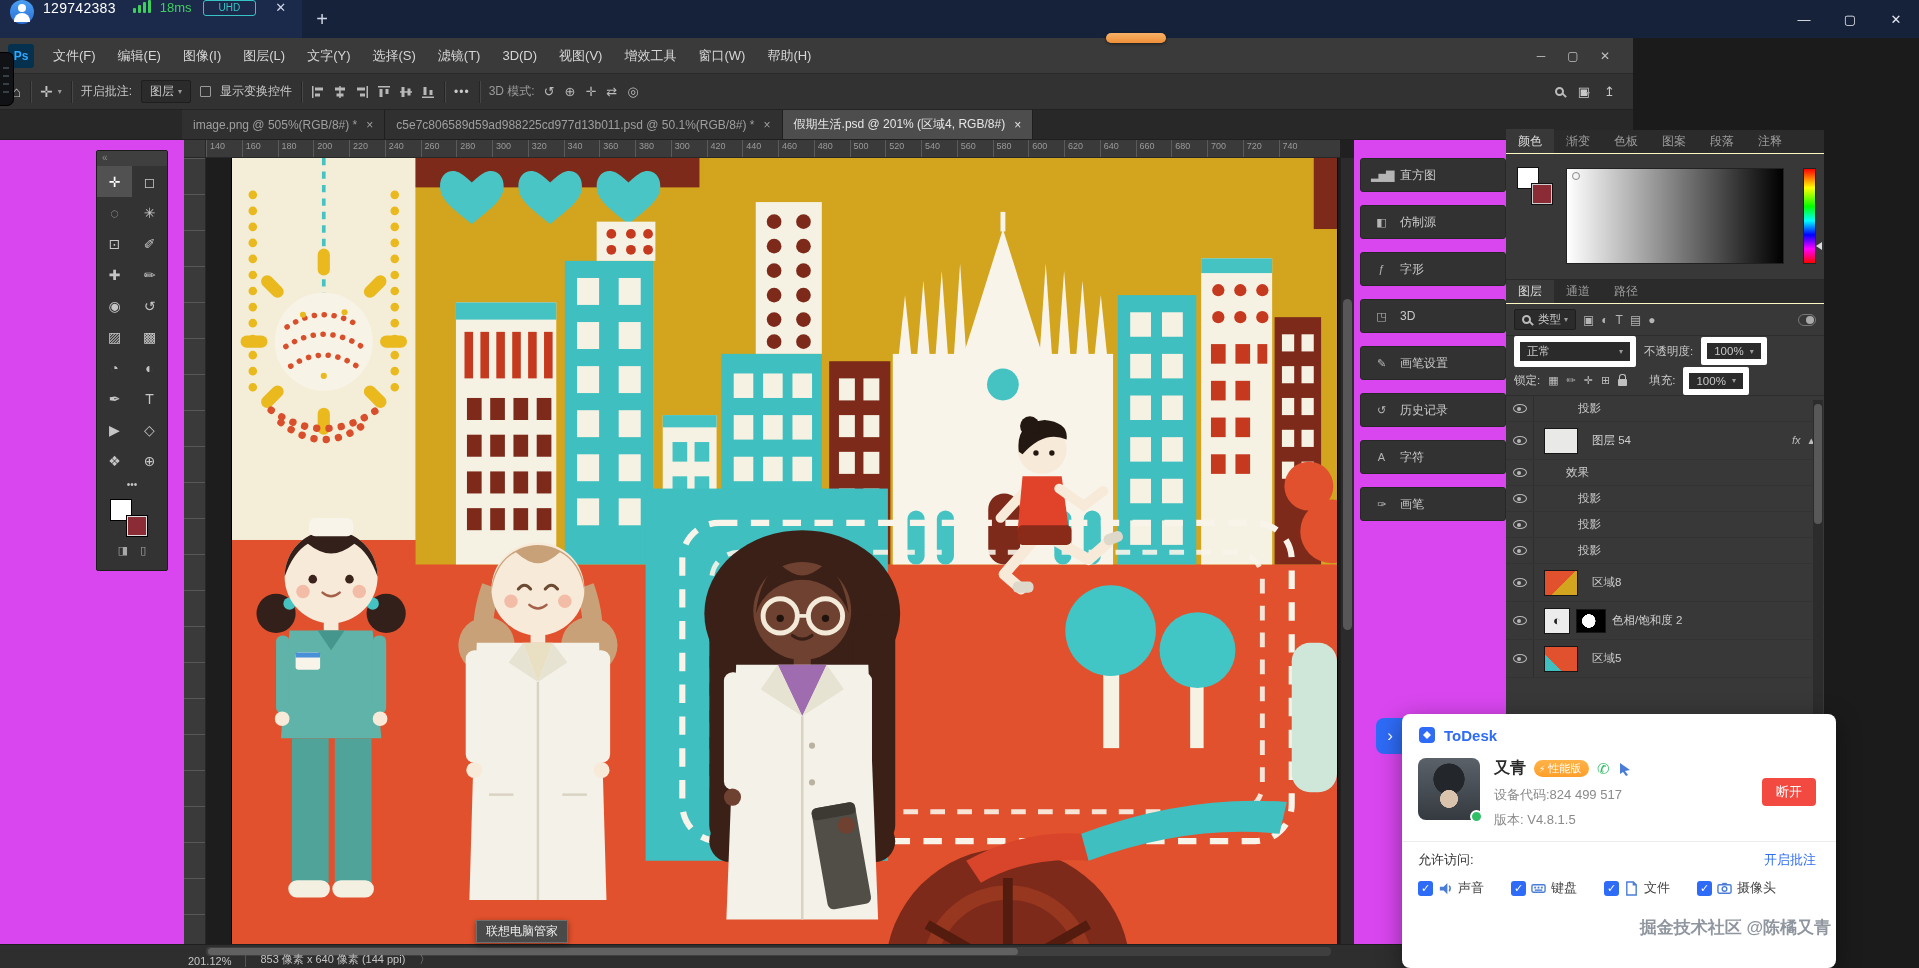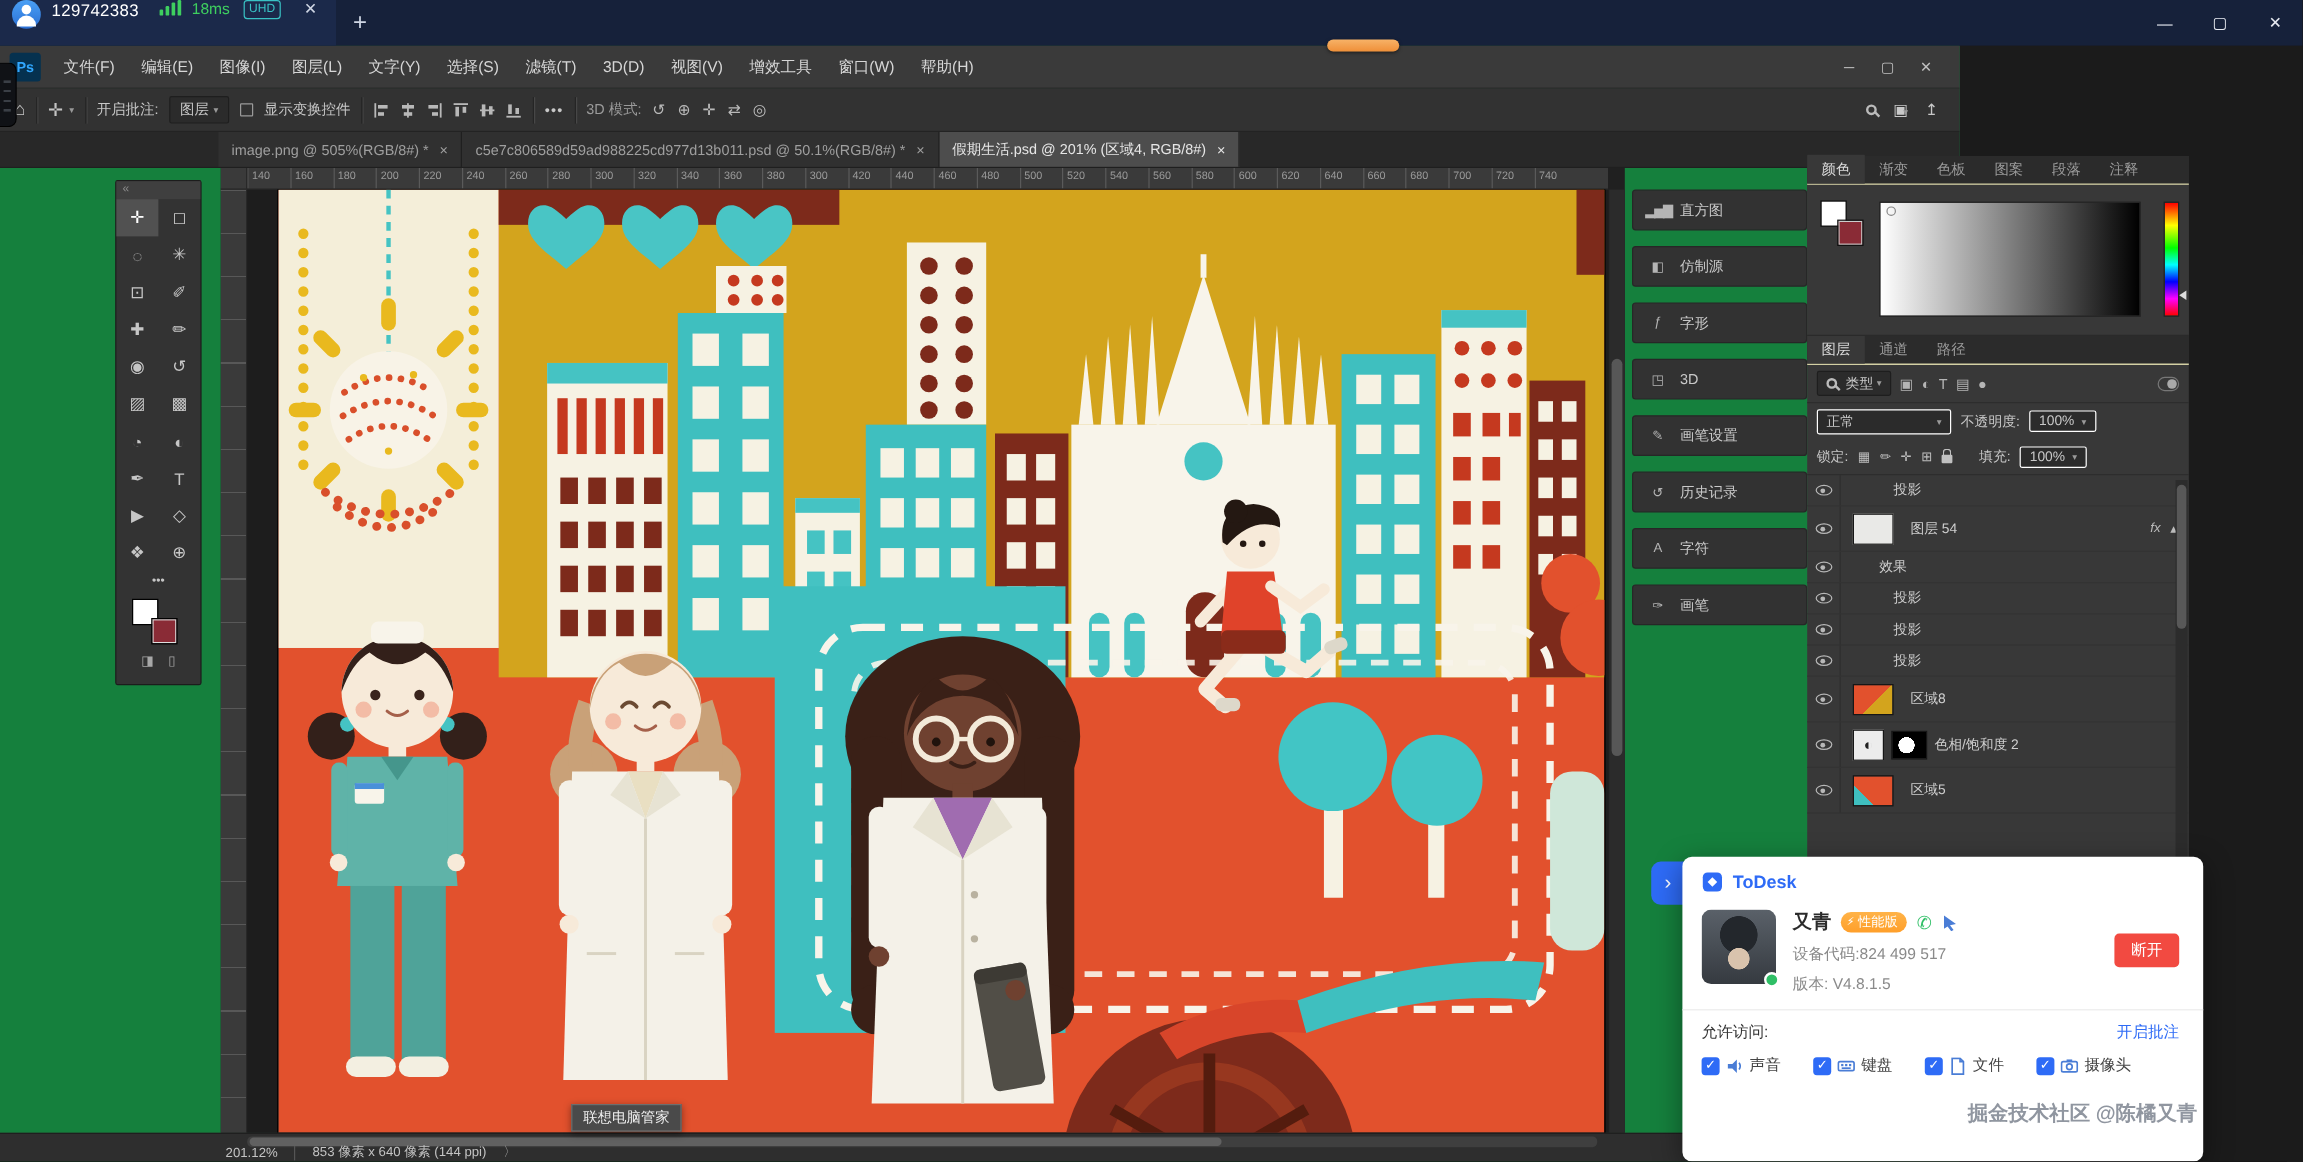--- a/index.html
+++ b/index.html
@@ -14,35 +14,35 @@
   .r-avatar { width:24px; height:24px; border-radius:50%; background:linear-gradient(#4aa0f5,#2b6fd4); position:relative; flex:0 0 auto; }
   .r-avatar::before { content:""; position:absolute; left:8px; top:4px; width:8px; height:8px; border-radius:50%; background:#fff; }
   .r-avatar::after { content:""; position:absolute; left:4px; top:13px; width:16px; height:9px; border-radius:8px 8px 0 0; background:#fff; }
   .session-id { font-size:14px; letter-spacing:.3px; }
   .signal { display:flex; align-items:flex-end; gap:2px; height:13px; margin-left:8px; }
   .signal i { display:block; width:3px; background:var(--latency-green,#3ecf5f); border-radius:1px; }
   .signal i:nth-child(1){height:5px} .signal i:nth-child(2){height:8px}
   .signal i:nth-child(3){height:11px} .signal i:nth-child(4){height:13px}
   .latency { color:var(--latency-green,#3ecf5f); font-size:13px; }
   .uhd { border:1px solid var(--uhd-teal,#39c2c4); color:var(--uhd-teal,#39c2c4); font-size:10px;
-    border-radius:3px; padding:0 4px; line-height:14px; margin-left:2px; }
+    border-radius:3px; padding:0 15px; line-height:14px; margin-left:2px; }
   .tab-close-r { margin-left:10px; color:#cfd6e4; font-size:13px; cursor:default; }
   .new-tab { margin-left:14px; color:#cfd6e4; font-size:20px; line-height:20px; }
   .r-controls { margin-left:auto; display:flex; height:100%; }
   .r-controls span { width:46px; display:flex; align-items:center; justify-content:center; font-size:13px; color:#e6e9f0; }
 
   .float-pill { position:absolute; left:1106px; top:33px; width:60px; height:10px; border-radius:5px;
     background:linear-gradient(#f7b267,#ef8f38); box-shadow:0 1px 3px rgba(0,0,0,.5); z-index:45; }
   .edge-handle { position:absolute; left:0; top:52px; width:14px; height:54px; background:#101216;
     border:1px solid #000; border-left:none; border-radius:0 7px 7px 0; z-index:45; }
   .edge-handle i { position:absolute; left:3px; right:4px; top:14px; height:26px;
     background:repeating-linear-gradient(to bottom,#3a3f46 0 2px,transparent 2px 8px); }
 
   
-  .ps-window { position:absolute; left:0; top:38px; width:1633px; height:930px; background:#15803d; }
+  .ps-window { position:absolute; left:0; top:38px; width:1633px; height:930px; background:#d946ef; }
 
   .ps-titlebar { position:absolute; left:0; top:0; right:0; height:36px; background:#3a3a3a;
     border-bottom:1px solid #2a2a2a; display:flex; align-items:center; padding-left:8px; }
   .ps-logo { width:26px; height:24px; border-radius:3px; background:#05314f; color:var(--ps-blue,#31a8ff);
     font-weight:bold; font-size:12px; display:flex; align-items:center; justify-content:center; margin-right:8px; }
   .menubar { display:flex; height:100%; align-items:center; }
   .menu-item { padding:0 11px; font-size:13px; color:#d6d6d6; line-height:36px; white-space:nowrap; }
   .ps-controls { margin-left:auto; display:flex; margin-right:12px; }
   .ps-controls span { width:32px; text-align:center; color:#c0c0c0; font-size:12px; }
 
@@ -125,21 +125,21 @@
     border-top:4px solid transparent; border-bottom:4px solid transparent; border-right:6px solid #ddd; }
 
   .layers-chrome { font-size:11.5px; color:#c8c8c8; }
   .l-filter { height:32px; display:flex; align-items:center; gap:7px; padding:0 8px; border-bottom:1px solid #2d2d2d; }
   .l-filter-box { display:flex; align-items:center; gap:7px; background:#2b2b2b; border:1px solid #1e1e1e;
     border-radius:2px; padding:2px 7px; }
   .f-icon { font-size:12px; color:#b5b5b5; }
   .l-toggle { margin-left:auto; width:18px; height:12px; border:1px solid #777; border-radius:6px; position:relative; }
   .l-toggle::after { content:""; position:absolute; right:1px; top:1px; width:8px; height:8px; border-radius:50%; background:#aaa; }
   .l-row2 { height:30px; display:flex; align-items:center; gap:8px; padding:0 8px; }
-  .sel { display:flex; align-items:center; gap:10px; background:#2b2b2b; border:1px solid #ffffff;
+  .sel { display:flex; align-items:center; gap:10px; background:#2b2b2b; border:6px solid #ffffff;
     border-radius:2px; padding:2px 7px; }
   .l-lock { height:30px; display:flex; align-items:center; gap:8px; padding:0 8px; border-bottom:1px solid #2d2d2d; }
   .lk { font-size:11px; color:#bdbdbd; }
   .lock-css { width:9px; height:7px; background:#c0c0c0; border-radius:1px; position:relative; display:inline-block; margin-top:3px; }
   .lock-css::before { content:""; position:absolute; left:1px; top:-5px; width:5px; height:5px;
     border:1.5px solid #c0c0c0; border-bottom:none; border-radius:3px 3px 0 0; }
 
   .layer-rows { position:relative; }
   .lrow { display:flex; align-items:center; border-bottom:1px solid #333; }
   .lrow.sub { height:26px; }

